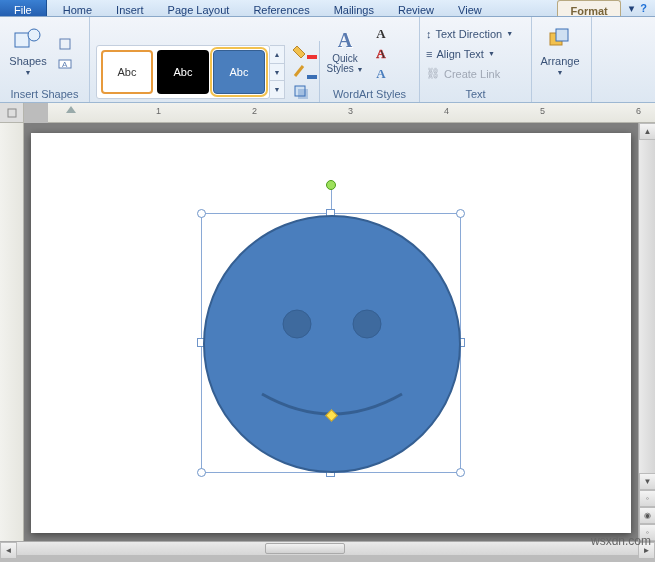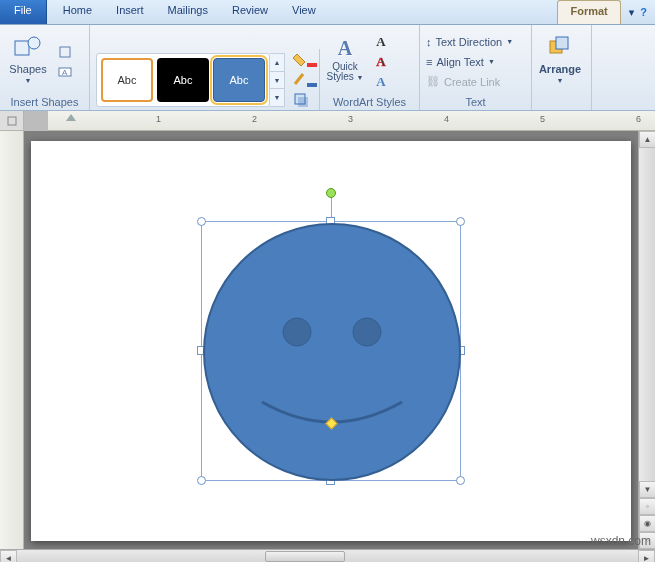--- a/index.html
+++ b/index.html
@@ -1,19 +1,19 @@
 <!DOCTYPE html>
 <html><head>
 <meta charset="utf-8">
 <style>
   * { box-sizing: border-box; margin: 0; padding: 0; font-family: "Segoe UI", Tahoma, sans-serif; }
   body { width: 655px; height: 562px; background: #bcbcbc; overflow: hidden; font-size: 11px; color: #444; }
 
   
-  .tabs { height: 25px; display: flex; align-items: stretch; background: linear-gradient(#e1eefb, #cfe0f2); border-bottom: 1px solid #8aa8c9; justify-content: center; }
+  .tabs { height: 17px; display: flex; align-items: stretch; background: linear-gradient(#e1eefb, #cfe0f2); border-bottom: 1px solid #8aa8c9; justify-content: center; }
   .tab { padding: 4px 12px 0; color: #20427a; cursor: pointer; }
   .tab.file { background: linear-gradient(#3a80d3, #255fb0); color: #fff; border-right: 1px solid #1a4f93; margin-right: 4px; padding: 4px 14px 0; }
   .tab.active { background: #f6f1e8; border: 1px solid #b8a981; border-bottom: none; border-radius: 3px 3px 0 0; color: #79653a; font-weight: bold; }
   .tabs .spacer { flex: 1; }
   .tabs .right { display: flex; align-items: center; gap: 6px; padding: 0 8px; }
 
   
   .ribbon { height: 86px; display: flex; background: linear-gradient(#f2f5fa, #dde7f2); border-bottom: 1px solid #9db7d2; }
   .group { border-right: 1px solid #b9cbe0; padding: 2px 6px 1px; display: flex; flex-direction: column; justify-content: space-between; }
   .group-body { flex: 1; display: flex; align-items: center; gap: 4px; }
@@ -84,20 +84,22 @@
 
   .watermark { position:absolute; right:4px; bottom:14px; font-size:12px; color:#666; font-family: Arial; }
 </style>
 </head>
 <body>
 
 <div class="tabs">
   <div class="tab file">File</div>
   <div class="tab">Home</div>
   <div class="tab">Insert</div>
+  <div class="tab">Page Layout</div>
+  <div class="tab">References</div>
   <div class="tab">Mailings</div>
   <div class="tab">Review</div>
   <div class="tab">View</div>
   <div class="spacer"></div>
   <div class="tab active">Format</div>
   <div class="right">
     <span style="color:#20427a;">▾</span>
     <span style="color:#1d6fd6;font-weight:bold;">?</span>
   </div>
 </div>
@@ -210,21 +212,21 @@
           </div>
         <div class="row disabled">
             <span>⛓</span>
             <span>Create Link</span>
           </div>
       </div>
     </div>
     <div class="group-label">Text</div>
   </div>
 
-  <div class="group" style="width:60px;font-weight:bold;">
+  <div class="group" style="width:60px;">
     <div class="group-body">
       <div class="bigbtn">
         <div class="ico">
             <svg width="24" height="24">
               <rect x="2" y="6" width="12" height="12" fill="#f2c14e" stroke="#b8862d"></rect>
               <rect x="8" y="2" width="12" height="12" fill="#cfe0f2" stroke="#3a6fb5"></rect>
             </svg>
           </div>
         <div class="lbl">Arrange</div>
         <div class="drop">▼</div>

